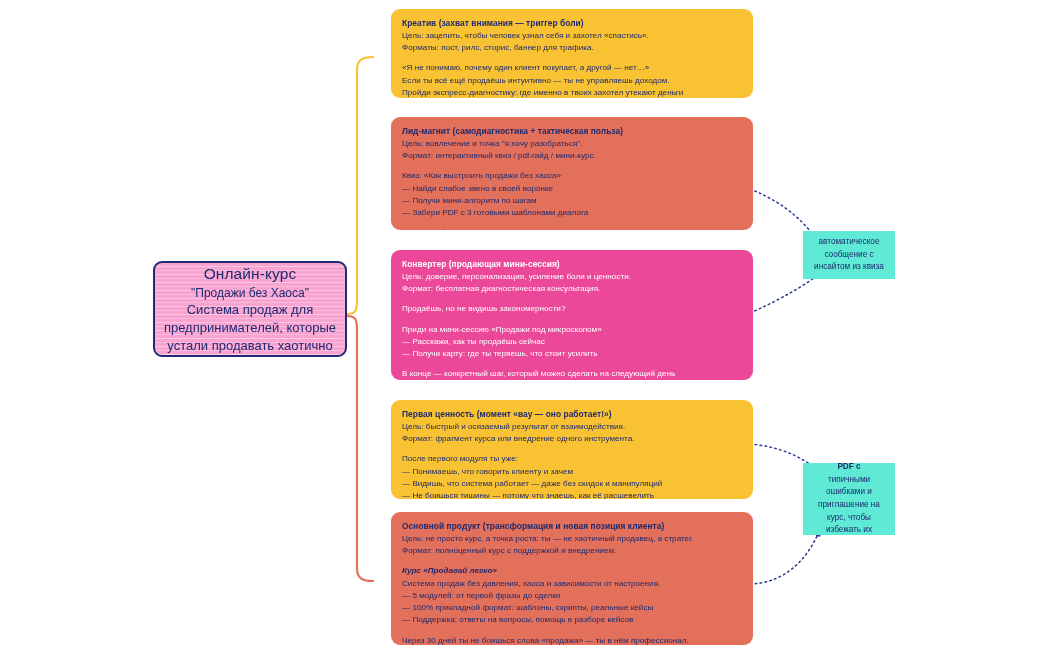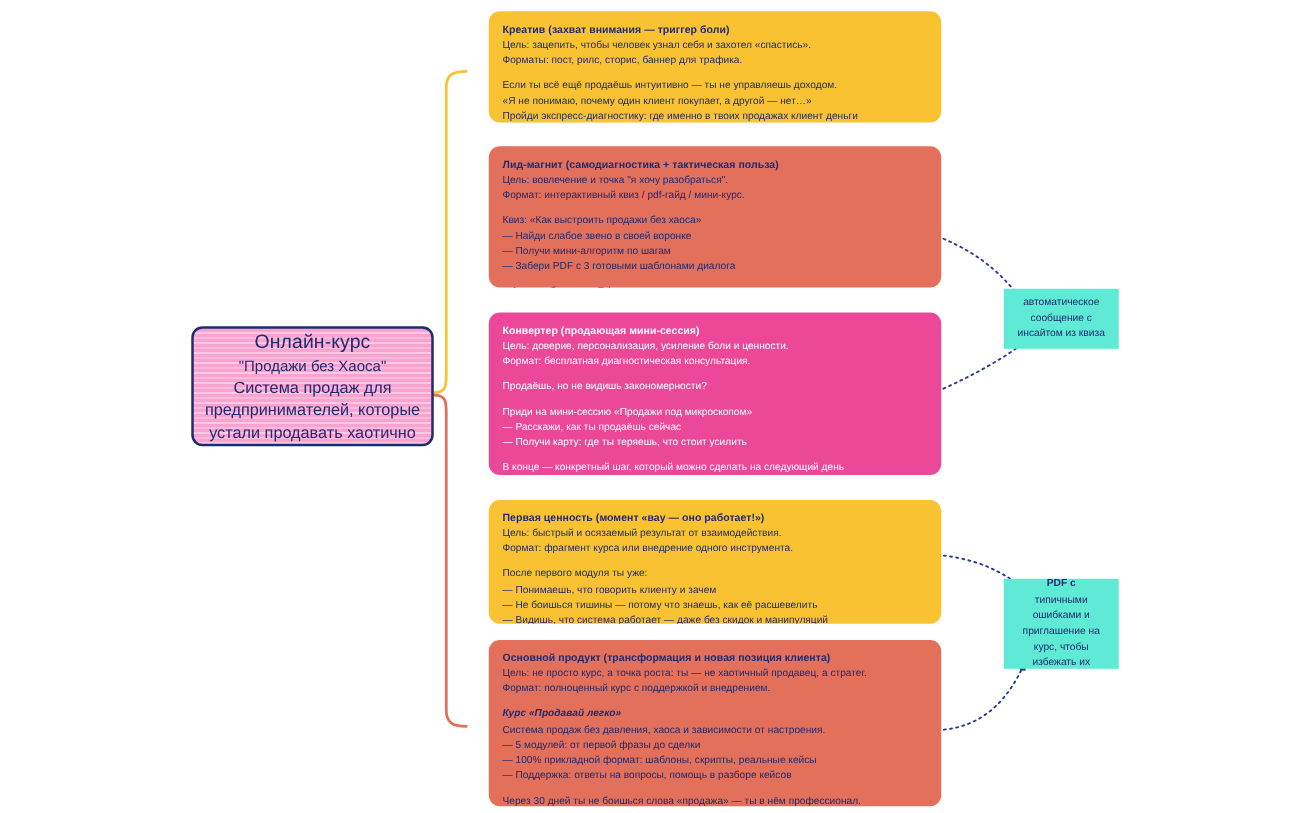--- a/index.html
+++ b/index.html
@@ -134,23 +134,23 @@
     <div class="root-line root-body">Система продаж для</div>
     <div class="root-line root-body">предпринимателей, которые</div>
     <div class="root-line root-body">устали продавать хаотично</div>
   </div>
 
   <div class="card card-yellow" style="top:9px; height:89px;">
     <div class="hdr">Креатив (захват внимания — триггер боли)</div>
     <div class="ln">Цель: зацепить, чтобы человек узнал себя и захотел «спастись».</div>
     <div class="ln">Форматы: пост, рилс, сторис, баннер для трафика.</div>
     <div class="gap"></div>
+    <div class="ln">«Я не понимаю, почему один клиент покупает, а другой — нет…»</div>
     <div class="ln">Если ты всё ещё продаёшь интуитивно — ты не управляешь доходом.</div>
-    <div class="ln">«Я не понимаю, почему один клиент покупает, а другой — нет…»</div>
-    <div class="ln">Пройди экспресс-диагностику: где именно в твоих продажах клиент деньги</div>
+    <div class="ln">Пройди экспресс-диагностику: где именно в твоих захотел утекают деньги</div>
   </div>
 
   <div class="card card-red" style="top:117px; height:113px;">
     <div class="hdr">Лид-магнит (самодиагностика + тактическая польза)</div>
     <div class="ln">Цель: вовлечение и точка "я хочу разобраться".</div>
     <div class="ln">Формат: интерактивный квиз / pdf-гайд / мини-курс.</div>
     <div class="gap"></div>
     <div class="ln"> Квиз: «Как выстроить продажи без хаоса»</div>
     <div class="ln">— Найди слабое звено в своей воронке</div>
     <div class="ln">— Получи мини-алгоритм по шагам</div>
@@ -173,22 +173,22 @@
     <div class="ln">В конце — конкретный шаг, который можно сделать на следующий день</div>
   </div>
 
   <div class="card card-yellow" style="top:400px; height:99px;">
     <div class="hdr">Первая ценность (момент «вау — оно работает!»)</div>
     <div class="ln">Цель: быстрый и осязаемый результат от взаимодействия.</div>
     <div class="ln">Формат: фрагмент курса или внедрение одного инструмента.</div>
     <div class="gap"></div>
     <div class="ln"> После первого модуля ты уже:</div>
     <div class="ln">— Понимаешь, что говорить клиенту и зачем</div>
+    <div class="ln">— Видишь, что система работает — даже без скидок и манипуляций</div>
     <div class="ln">— Не боишься тишины — потому что знаешь, как её расшевелить</div>
-    <div class="ln">— Видишь, что система работает — даже без скидок и манипуляций</div>
   </div>
 
   <div class="card card-red" style="top:512px; height:133px;">
     <div class="hdr">Основной продукт (трансформация и новая позиция клиента)</div>
     <div class="ln">Цель: не просто курс, а точка роста: ты — не хаотичный продавец, а стратег.</div>
     <div class="ln">Формат: полноценный курс с поддержкой и внедрением.</div>
     <div class="gap"></div>
     <div class="ln ital">Курс «Продавай легко»</div>
     <div class="ln"> Система продаж без давления, хаоса и зависимости от настроения.</div>
     <div class="ln">— 5 модулей: от первой фразы до сделки</div>

